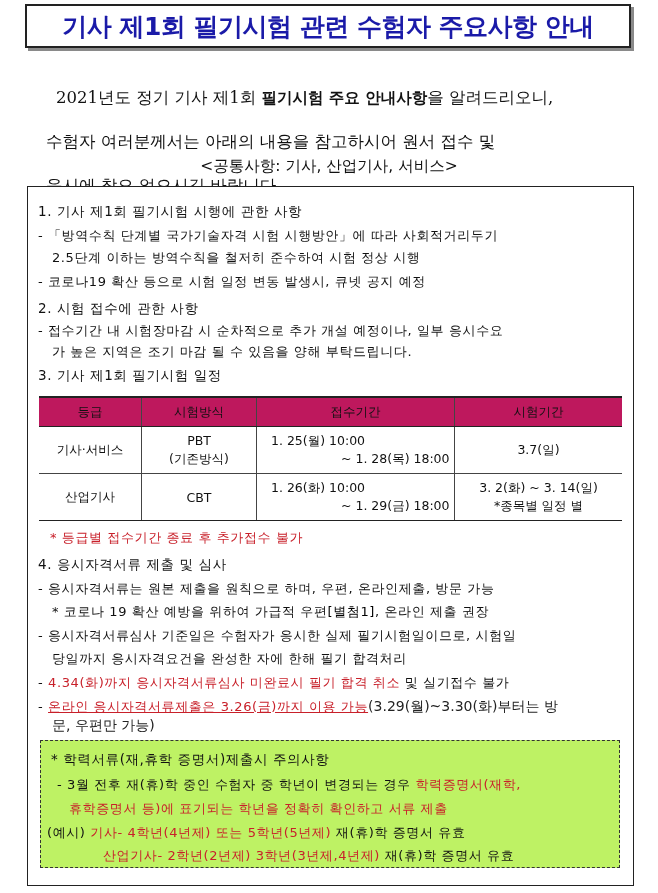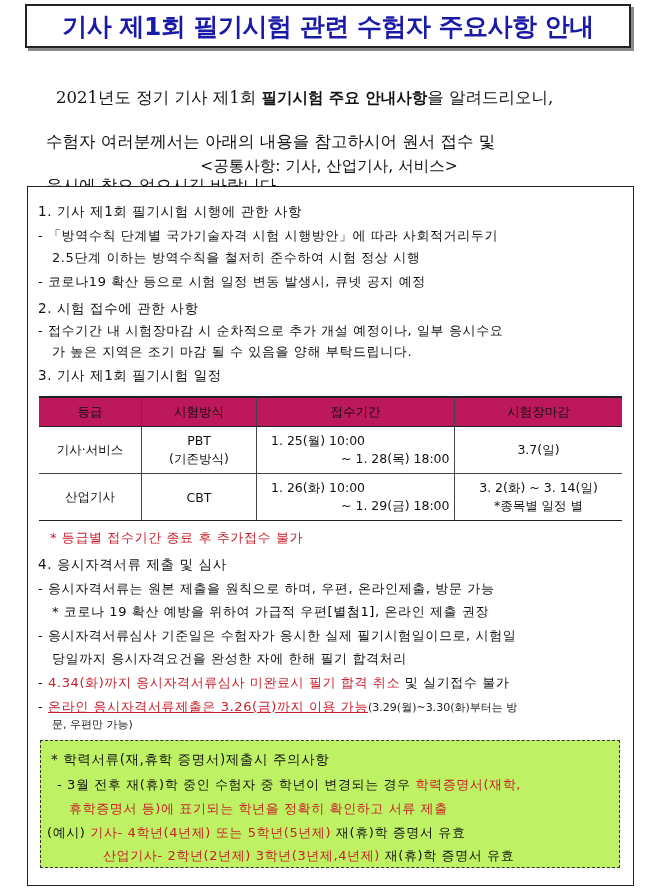--- a/index.html
+++ b/index.html
@@ -10,21 +10,21 @@
   .intro p { margin:16px; }
   .intro .indent { padding-left:10px; }
   .intro b { font-family:"DejaVu Sans", sans-serif; font-weight:bold; font-size:15.5px; }
   .common { position:absolute; left:0; width:658px; top:156px; text-align:center; font-size:15.5px; }
   .main-box { position:absolute; left:27px; top:186px; width:607px; height:700px; border:1.5px solid #222; background:#fff; box-sizing:border-box; }
   .line { position:absolute; left:10px; font-size:13px; white-space:nowrap; letter-spacing:0.6px; }
   .h { font-size:13.5px; }
   .red { color:#c8202a; }
   .blue { color:#000000; }
   .u { text-decoration:underline; }
-  .small { font-size:11px; letter-spacing:0; color:#222; }
+  .small { font-size:14px; letter-spacing:0; color:#222; }
   table.sched { position:absolute; left:11px; top:209px; width:583px; border-collapse:collapse; font-size:12.5px; }
   table.sched th { background:#be185d; font-weight:normal; height:26px; border-top:2px solid #222; border-bottom:1.5px solid #222; }
   table.sched td { height:44px; border-bottom:1px solid #444; vertical-align:middle; }
   table.sched tr:last-child td { border-bottom:1.5px solid #222; }
   table.sched th + th, table.sched td + td { border-left:1px solid #444; }
   .c { text-align:center; }
   .rcol { padding-left:14px; line-height:18px; }
   .rcol .r2 { padding-left:70px; }
   .note-box { position:absolute; left:12px; top:553px; width:580px; height:128px; border:1.5px dashed #333; background:#bef264; box-sizing:border-box; }
   .note-box .line { left:10px; }
@@ -56,21 +56,21 @@
   <div class="line" style="top:156px; left:24px;">가 높은 지역은 조기 마감 될 수 있음을 양해 부탁드립니다.</div>
 
   <div class="line h" style="top:180px;">3. 기사 제1회 필기시험 일정</div>
 
   <table class="sched">
     <tbody>
         <tr>
       <th style="width:100px;">등급</th>
       <th style="width:112px;">시험방식</th>
       <th style="width:195px;">접수기간</th>
-      <th>시험장마감</th>
+      <th>시험기간</th>
     </tr>
     <tr>
       <td class="c">기사·서비스</td>
       <td class="c" style="line-height:18px;">
         <div>PBT</div>
         <div>(기존방식)</div>
       </td>
       <td class="rcol">
         <div>1. 25(월) 10:00</div>
         <div class="r2">~ 1. 28(목) 18:00</div>

